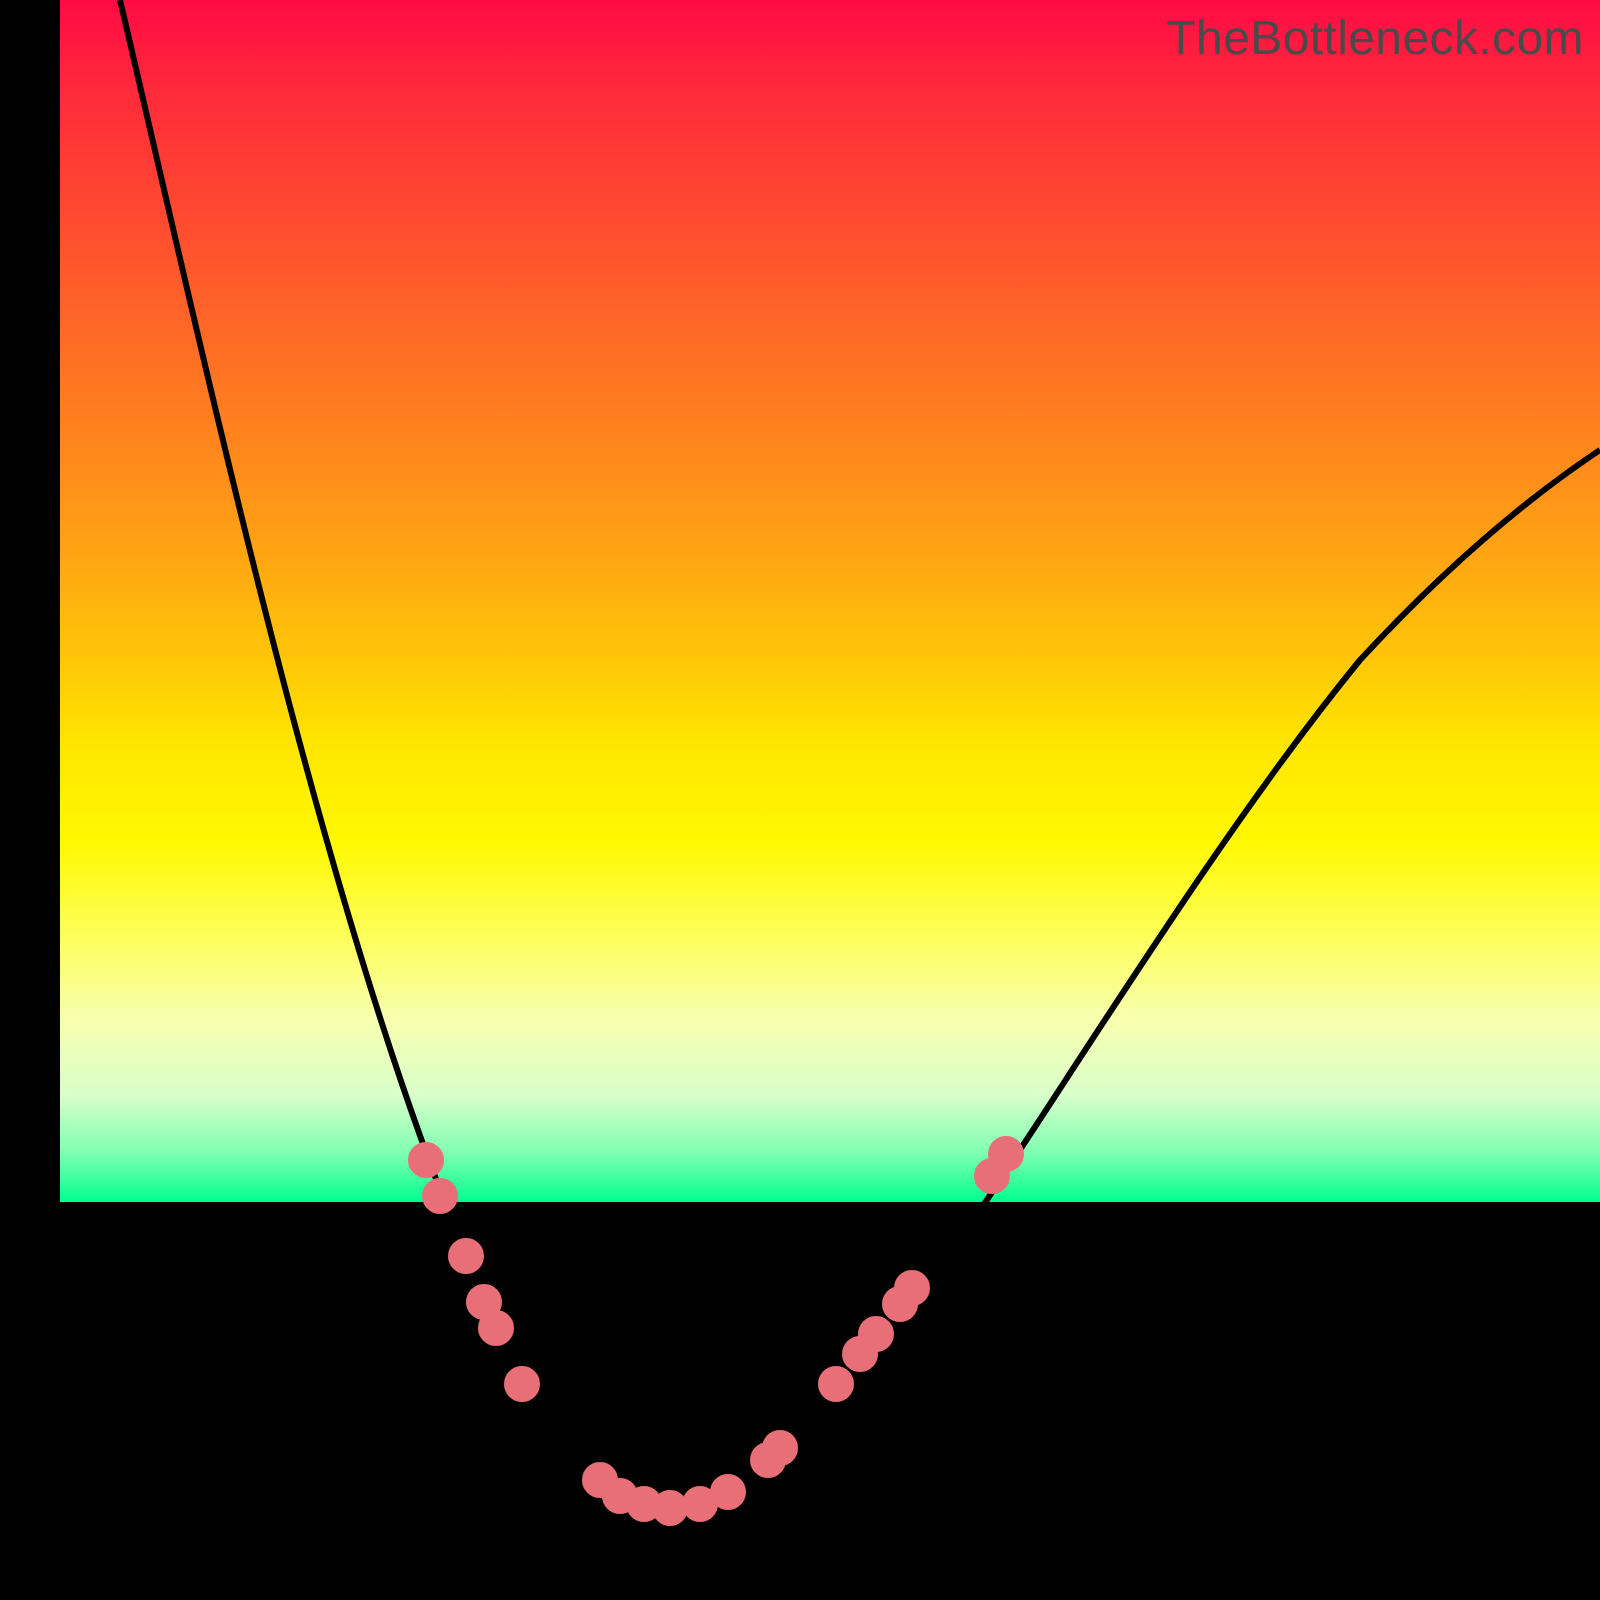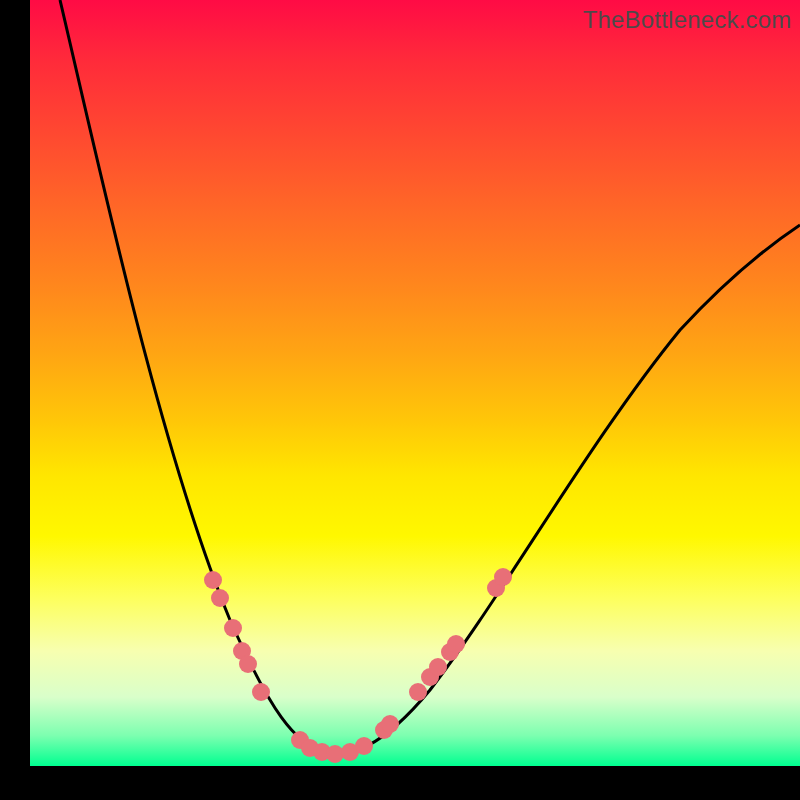--- a/index.html
+++ b/index.html
@@ -11,21 +11,21 @@
     top: 0;
     width: 770px;
     height: 770px;
     background: #000;
   }
   .plot-area {
     position: absolute;
     left: 0;
     top: 0;
     width: 770px;
-    height: 766px;
+    height: 601px;
     background: linear-gradient(to bottom,
       #ff0b45 0%,
       #ff2b3a 8%,
       #ff4a30 18%,
       #ff6a26 28%,
       #ff891c 38%,
       #ffa812 47%,
       #ffc708 55%,
       #ffe600 62%,
       #fff800 70%,

